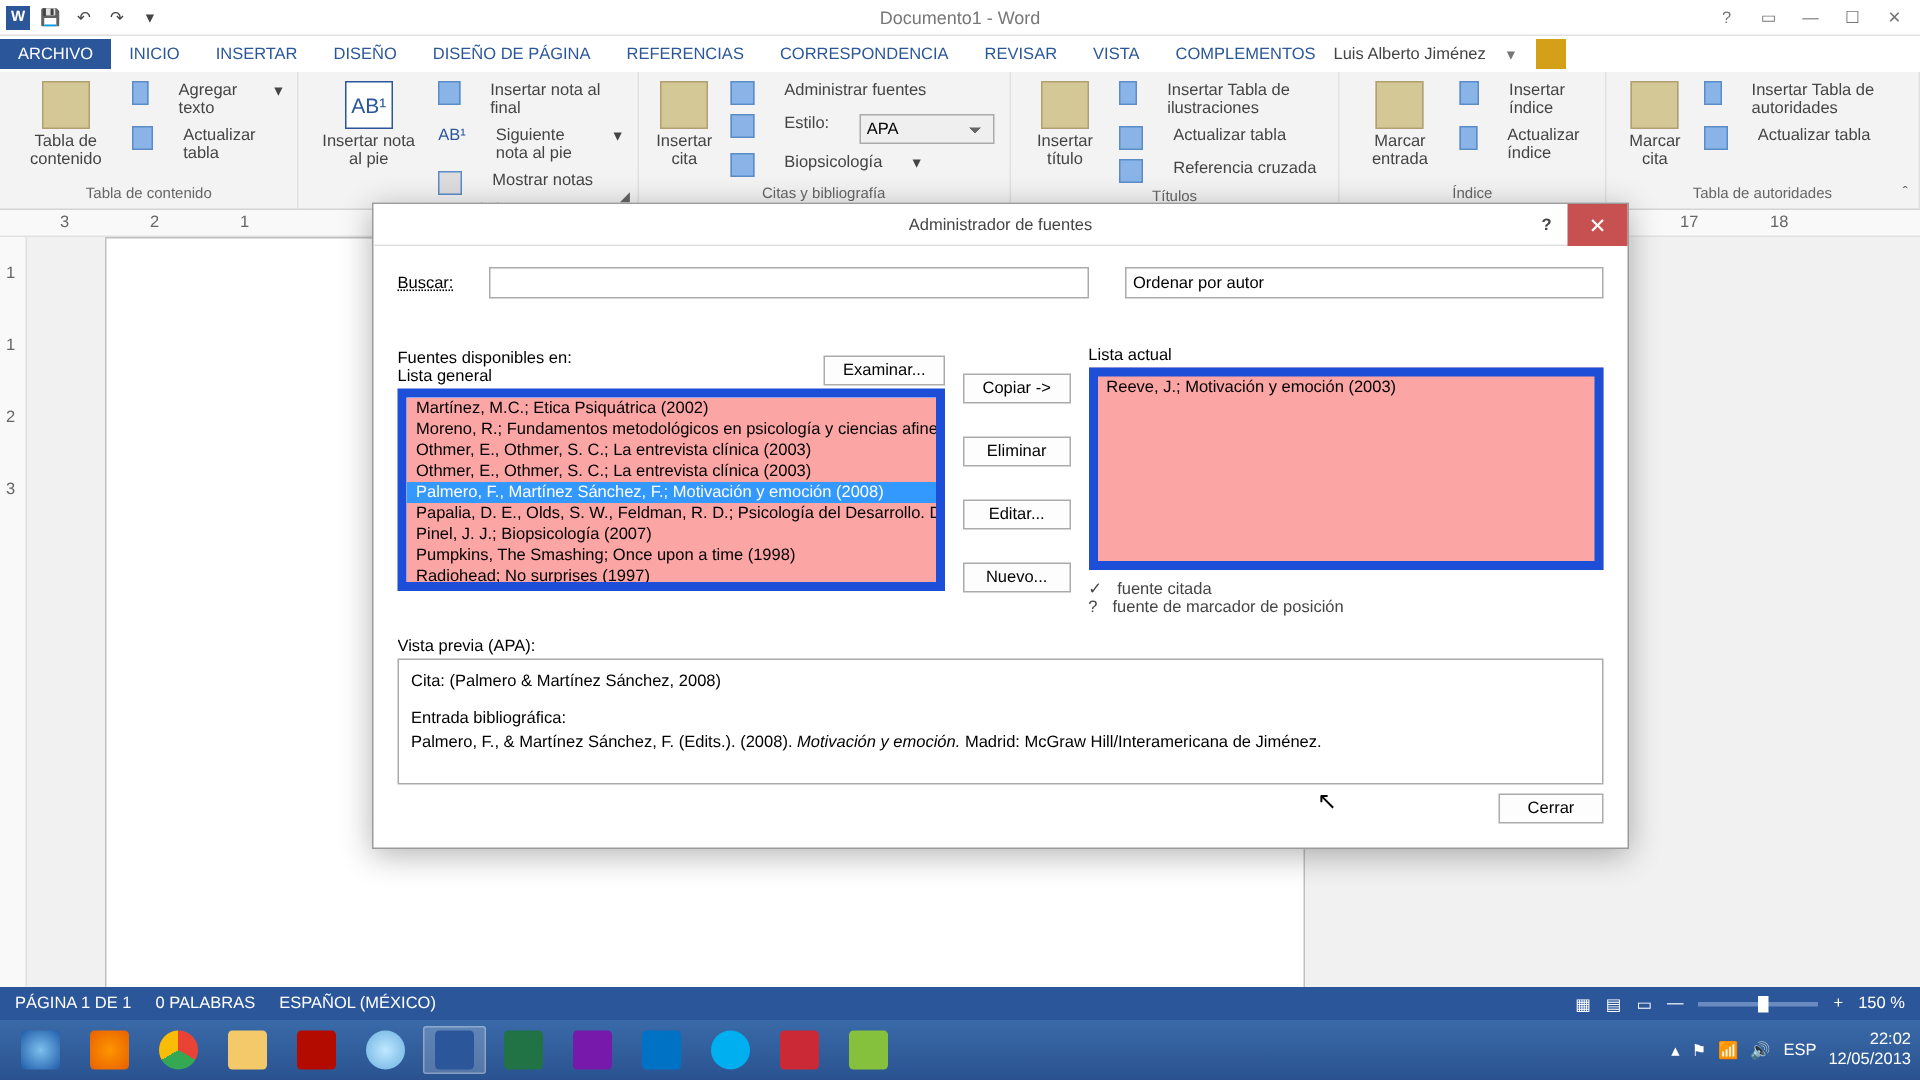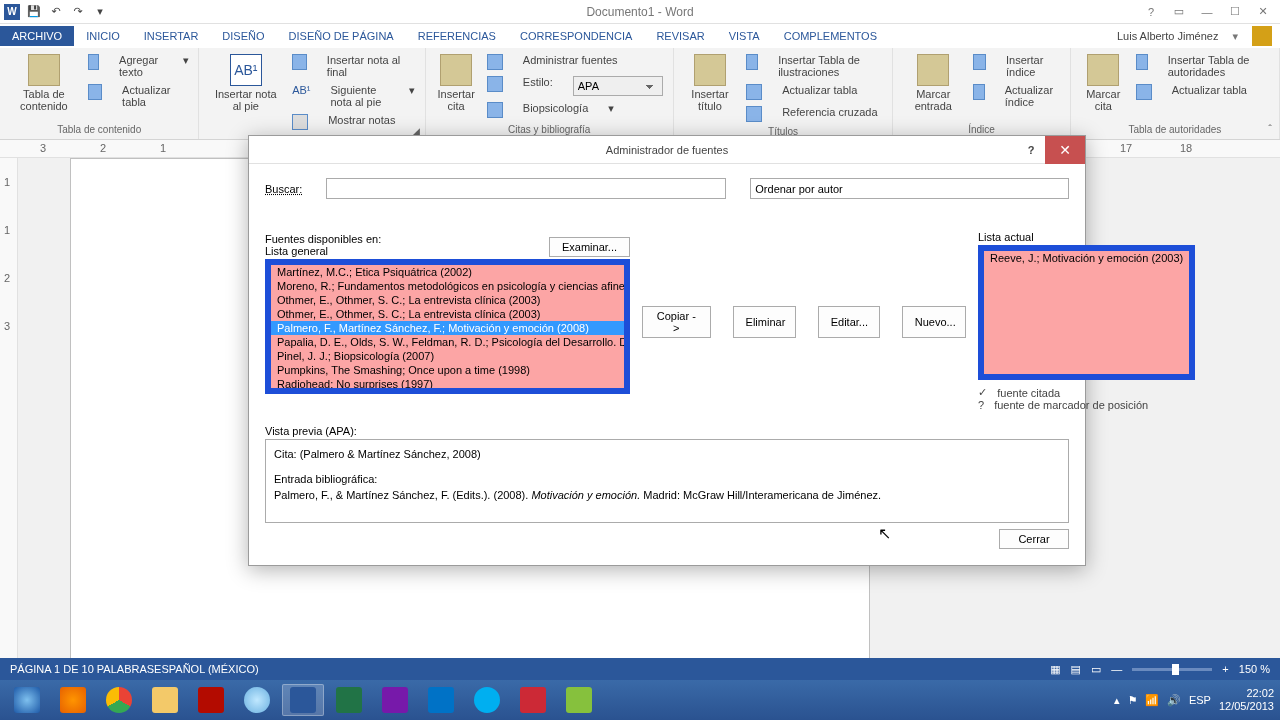--- a/index.html
+++ b/index.html
@@ -5,21 +5,21 @@
 *{box-sizing:border-box;margin:0;padding:0;font-family:"Segoe UI",Tahoma,sans-serif;font-size:11px}
 body{background:#fff;width:1280px;height:720px;overflow:hidden;position:relative}
 .titlebar{height:24px;background:#fff;display:flex;align-items:center;justify-content:space-between;padding:0 4px;border-bottom:1px solid #e1e1e1;position:relative}
 .titlebar-left{display:flex;align-items:center;gap:4px}
 .word-icon{width:16px;height:16px;background:#2b579a;color:#fff;display:flex;align-items:center;justify-content:center;font-weight:bold;font-size:10px}
 .qat{display:flex;gap:2px}
 .qat-btn{width:20px;height:20px;display:flex;align-items:center;justify-content:center;color:#444;cursor:pointer}
 .titlebar-center{color:#777;font-size:12px;position:absolute;left:50%;transform:translateX(-50%)}
 .titlebar-right{display:flex;gap:2px}
 .win-btn{width:26px;height:20px;display:flex;align-items:center;justify-content:center;color:#777;cursor:pointer}
-.tabs{height:24px;display:flex;align-items:center;background:#fff;justify-content:space-between}
+.tabs{height:24px;display:flex;align-items:center;background:#fff;}
 .tabs-left{display:flex}
 .tab{padding:4px 12px;color:#2b579a;cursor:pointer;font-size:11px}
 .tab.file{background:#2b579a;color:#fff}
 .tab.active{color:#2b579a;font-weight:normal;position:relative}
 .tab.active::after{content:'';position:absolute;bottom:-1px;left:0;right:0;height:2px}
 .user-area{display:flex;align-items:center;gap:14px;padding-right:8px;color:#444}
 .user-avatar{width:20px;height:20px;background:#d4a017}
 .ribbon{background:#f3f3f3;border-bottom:1px solid #d4d4d4;height:92px;display:flex;position:relative}
 .ribbon-group{border-right:1px solid #e1e1e1;padding:4px 8px;display:flex;flex-direction:column;height:100%;position:relative}
 .ribbon-group-content{flex:1;display:flex;gap:6px;align-items:flex-start}
@@ -49,30 +49,30 @@
 .search-row label{text-decoration:underline;text-decoration-style:dotted}
 .search-input{flex:0 0 400px;height:21px;border:1px solid #ababab;padding:0 4px}
 .sort-select{flex:1;height:21px;border:1px solid #ababab;padding:0 4px;background:#fff}
 .lists-row{display:flex;gap:12px;align-items:center}
 .list-col{display:flex;flex-direction:column}
 .list-header{display:flex;justify-content:space-between;align-items:flex-end;margin-bottom:2px}
 .btn{background:#fdfdfd;border:1px solid #ababab;padding:3px 12px;cursor:pointer;font-size:11px;min-width:62px;text-align:center}
 .listbox{border:6px solid #1d4ed8;background:#fca5a5;overflow-y:scroll;font-size:11px}
 .listbox-item{padding:1px 6px;cursor:pointer;white-space:nowrap;overflow:hidden}
 .listbox-item.selected{background:#3399ff;color:#fff}
-.mid-btns{display:flex;gap:22px;padding-top:18px}
+.mid-btns{display:flex;flex-direction:column;gap:22px;padding-top:18px}
 .legend{margin-top:6px;font-size:11px;color:#444}
 .legend div{display:flex;gap:10px;align-items:center}
 .preview-label{margin-top:14px;font-size:11px}
 .preview-box{border:1px solid #ababab;background:#fff;padding:6px 8px;font-size:12px;height:84px;overflow-y:scroll;margin-top:2px;line-height:1.5}
 .preview-box .italic{font-style:italic}
 .dialog-footer{display:flex;justify-content:flex-end;padding:6px 0 2px}
 .cursor-arrow{position:absolute;left:878px;top:524px;font-size:16px;color:#000;z-index:200;pointer-events:none}
 .statusbar{position:absolute;bottom:40px;left:0;right:0;height:22px;background:#2b579a;color:#fff;display:flex;align-items:center;justify-content:space-between;padding:0 10px;font-size:11px}
-.statusbar-left{display:flex;}
+.statusbar-left{display:flex;gap:16px}
 .statusbar-right{display:flex;align-items:center;gap:10px}
 .zoom-slider{width:80px;height:3px;background:#6a8bbf;position:relative}
 .zoom-slider::after{content:'';position:absolute;left:50%;top:-4px;width:7px;height:11px;background:#fff}
 .taskbar{position:absolute;bottom:0;left:0;right:0;height:40px;background:linear-gradient(#3a6aa8,#2a5290);display:flex;align-items:center;justify-content:space-between;padding:0 6px}
 .taskbar-apps{display:flex;gap:4px}
 .task-app{width:42px;height:32px;display:flex;align-items:center;justify-content:center;border-radius:2px;cursor:pointer}
 .task-app.active{background:rgba(255,255,255,0.2);box-shadow:inset 0 0 0 1px rgba(255,255,255,0.3)}
 .task-app .app-ico{width:26px;height:26px;border-radius:3px}
 .taskbar-tray{display:flex;align-items:center;gap:8px;color:#fff;font-size:10px}
 .tray-time{text-align:right;line-height:1.2}

